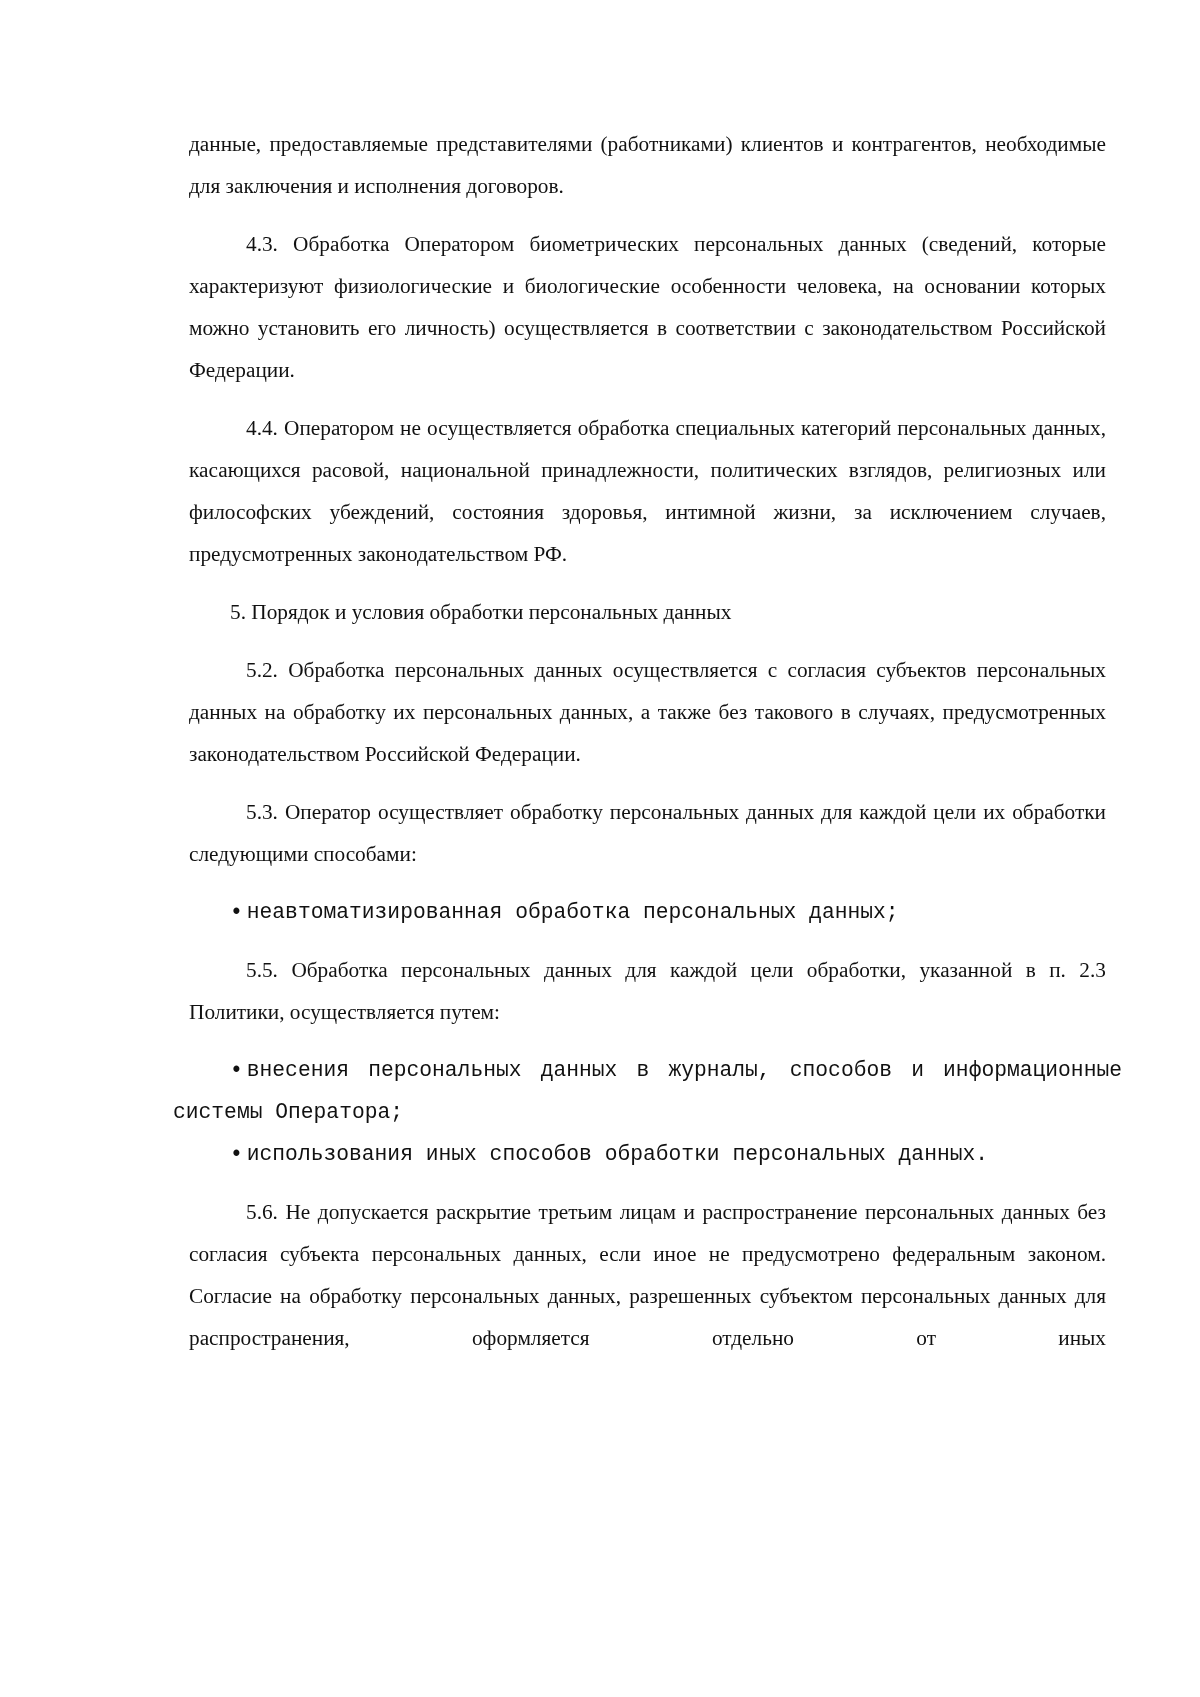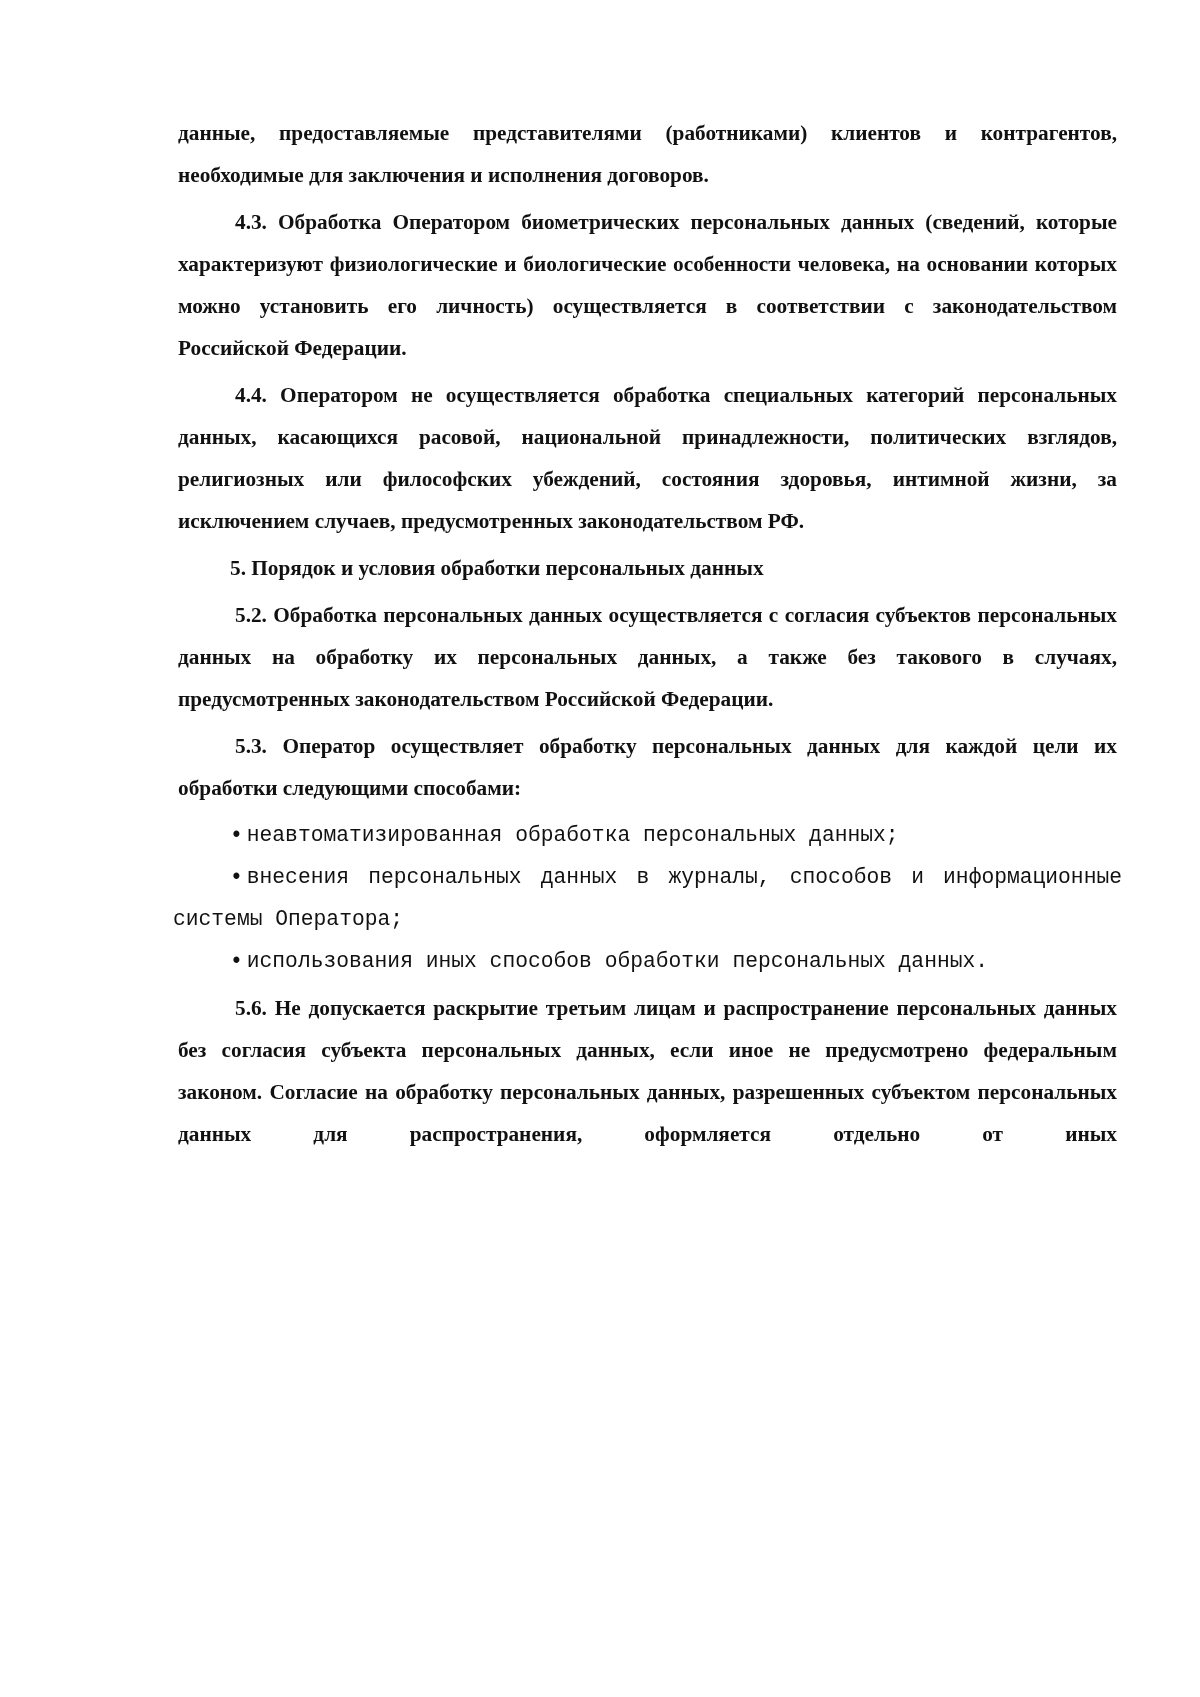--- a/index.html
+++ b/index.html
@@ -4,34 +4,35 @@
 <style>
   html, body { margin: 0; padding: 0; background: #ffffff; }
   body {
     width: 1200px; height: 1697px; position: relative; overflow: hidden;
     font-family: "Liberation Serif", serif; color: #111111;
   }
   .page {
     position: absolute; left: 173px; top: 107px; width: 949px;
     font-size: 21.3px; line-height: 42px;
   }
-  .p { margin: 5px; text-align: justify; font-weight: bold; }
+  .p { margin: 16px; text-align: justify; }
   .indent { text-indent: 57px; }
-  .heading { font-weight: bold; text-indent: 57px; margin: 0; }
+  .heading { font-weight: normal; text-indent: 57px; margin: 0; }
   .bullet { margin: 0; text-align: justify; text-indent: 57px; font-family: Liberation Mono, monospace; }
   .bullet .dot { font-weight: bold; margin-right: 4px; }
   .last { text-align-last: justify; }
 </style>
 </head>
 <body>
 
 <div class="page">
   <p class="p">данные, предоставляемые представителями (работниками) клиентов и контрагентов, необходимые для заключения и исполнения договоров.</p>
   <p class="p indent">4.3. Обработка Оператором биометрических персональных данных (сведений, которые характеризуют физиологические и биологические особенности человека, на основании которых можно установить его личность) осуществляется в соответствии с законодательством Российской Федерации.</p>
   <p class="p indent">4.4. Оператором не осуществляется обработка специальных категорий персональных данных, касающихся расовой, национальной принадлежности, политических взглядов, религиозных или философских убеждений, состояния здоровья, интимной жизни, за исключением случаев, предусмотренных законодательством РФ.</p>
   <p class="heading">5. Порядок и условия обработки персональных данных</p>
   <p class="p indent">5.2. Обработка персональных данных осуществляется с согласия субъектов персональных данных на обработку их персональных данных, а также без такового в случаях, предусмотренных законодательством Российской Федерации.</p>
   <p class="p indent">5.3. Оператор осуществляет обработку персональных данных для каждой цели их обработки следующими способами:</p>
   <p class="bullet"><span class="dot">•</span><span>неавтоматизированная обработка персональных данных;</span></p>
+  <p class="p indent">5.5. Обработка персональных данных для каждой цели обработки, указанной в п. 2.3 Политики, осуществляется путем:</p>
   <p class="bullet"><span class="dot">•</span><span>внесения персональных данных в журналы, способов и информационные системы Оператора;</span></p>
   <p class="bullet"><span class="dot">•</span><span>использования иных способов обработки персональных данных.</span></p>
   <p class="p indent last">5.6. Не допускается раскрытие третьим лицам и распространение персональных данных без согласия субъекта персональных данных, если иное не предусмотрено федеральным законом. Согласие на обработку персональных данных, разрешенных субъектом персональных данных для распространения, оформляется отдельно от иных</p>
 </div>
 
 </body></html>

